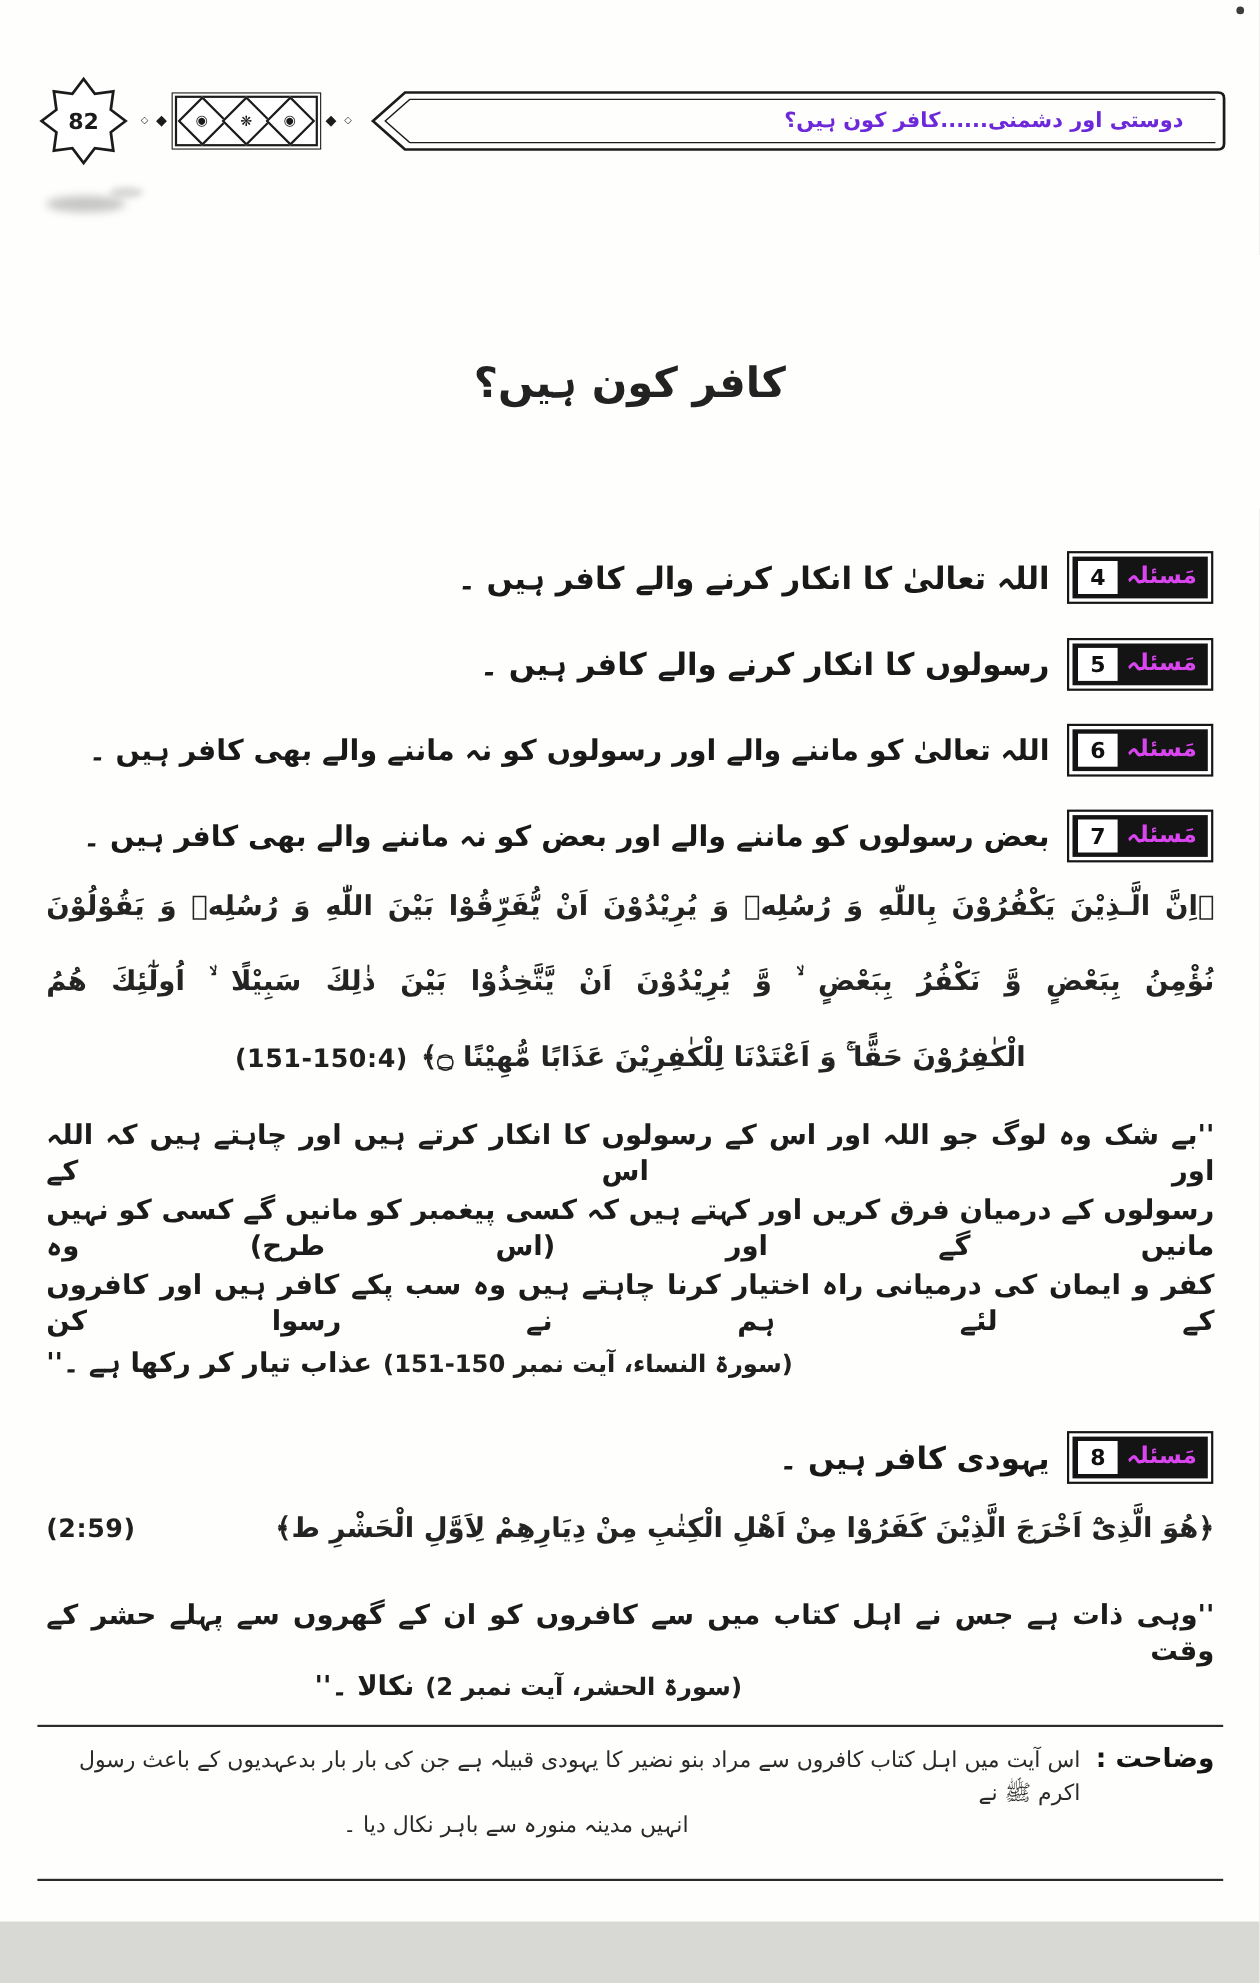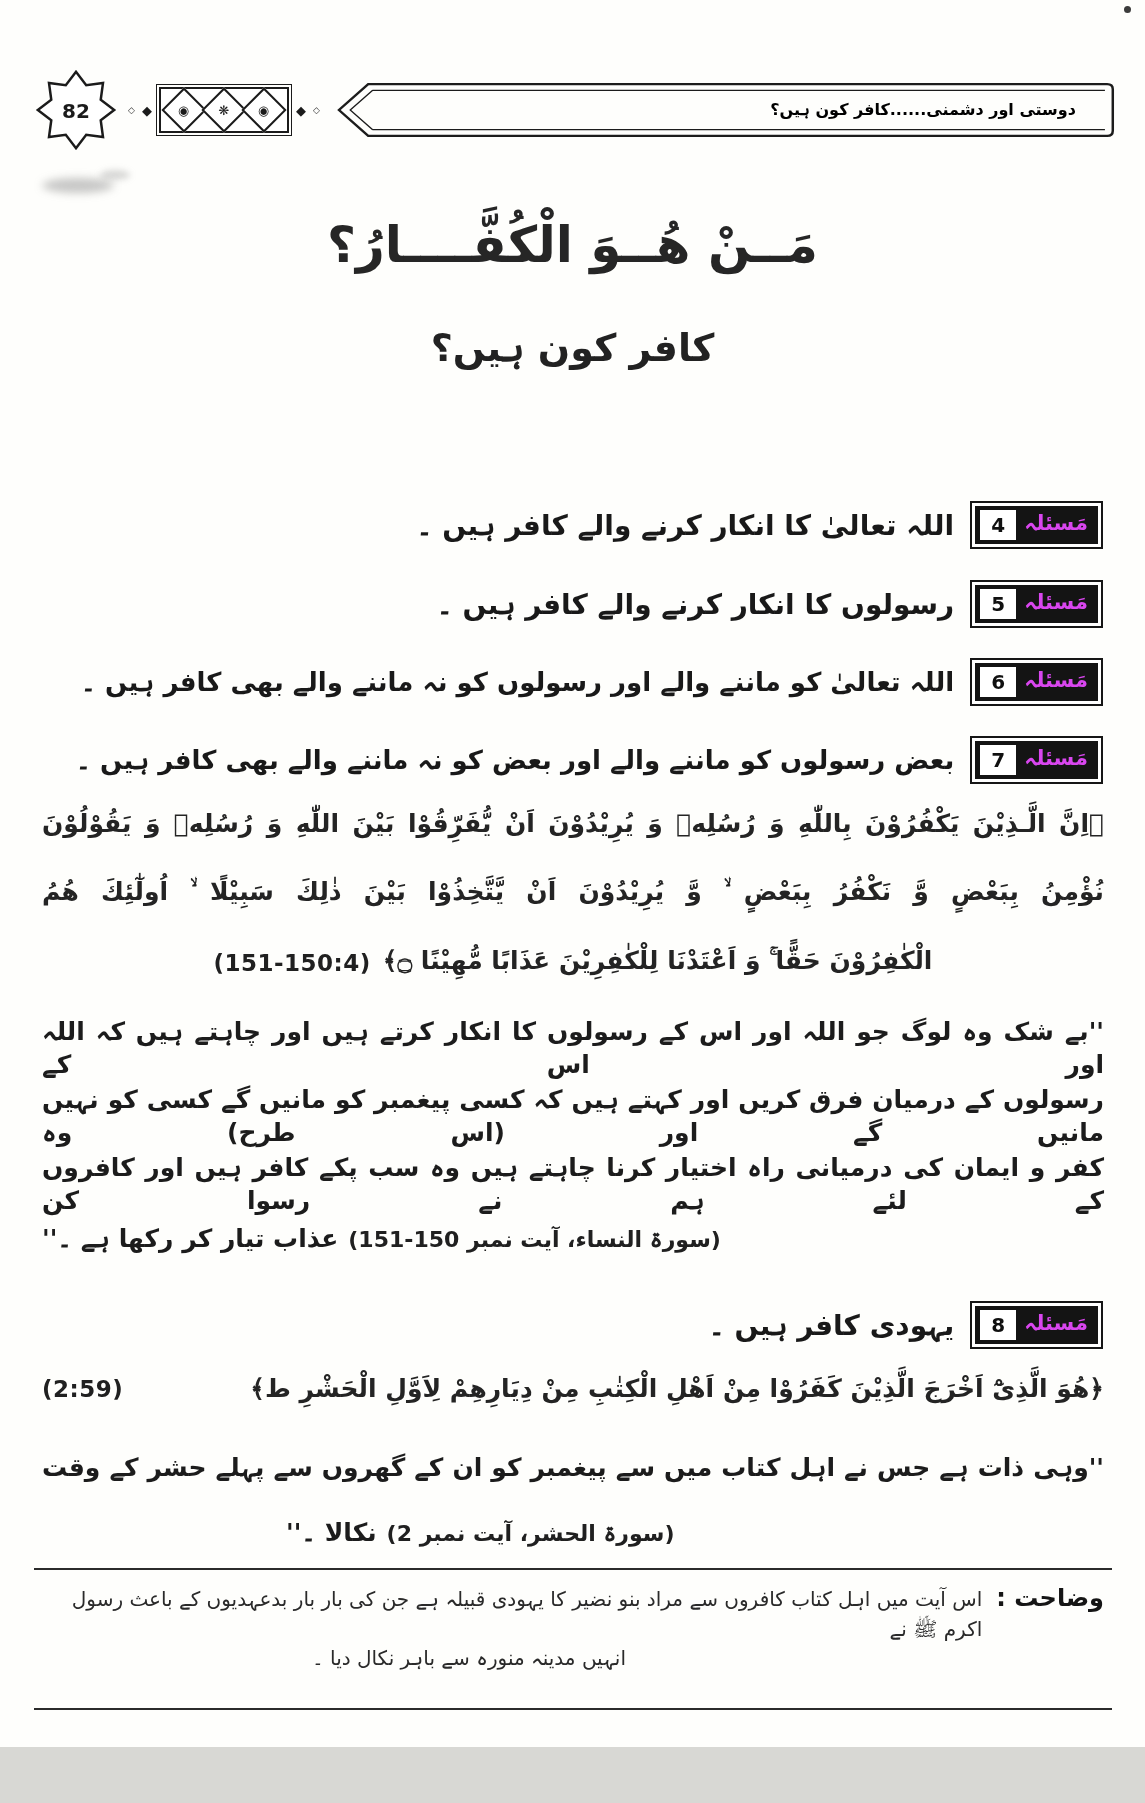--- a/index.html
+++ b/index.html
@@ -23,21 +23,21 @@
   .ornament{display:flex;align-items:center;gap:7px;flex:0 0 auto;padding:0 4px;}
   .spark{font-size:13px;color:#1b1b1b;line-height:1;}
   .spark.small{font-size:9px;color:#333;}
   .orn-frame{border:2px solid #1b1b1b;outline:1px solid #1b1b1b;outline-offset:2px;padding:5px 7px;display:flex;align-items:center;gap:8px;background:#fff;}
   .medallion{width:28px;height:28px;border:2px solid #1b1b1b;transform:rotate(45deg);display:flex;align-items:center;justify-content:center;background:#fff;}
   .medallion>span{transform:rotate(-45deg);font-size:13px;line-height:1;color:#1b1b1b;}
   .banner{position:relative;flex:1 1 auto;height:58px;}
   .banner svg{position:absolute;inset:0;width:100%;height:100%;}
   .banner-text{
     position:absolute;right:40px;top:50%;transform:translateY(-54%);
-    direction:rtl;font-size:16px;font-weight:bold;color:#000000;white-space:nowrap;
+    direction:rtl;font-size:19px;font-weight:bold;color:#6d28d9;white-space:nowrap;
   }
 
   
   .main-title{top:216px;left:0;width:100%;text-align:center;direction:rtl;
     font-size:50px;font-weight:bold;color:#262626;letter-spacing:1px;}
   .sub-title{top:326px;left:0;width:100%;text-align:center;direction:rtl;
     font-size:38px;font-weight:bold;color:#222;}
 
   
   .masla-row{right:42px;display:flex;direction:rtl;align-items:center;gap:16px;height:60px;}
@@ -112,21 +112,20 @@
 
     <div class="banner">
       <svg viewBox="0 0 700 56" preserveAspectRatio="none">
         <path d="M34,3 L692,3 Q697,3 697,8 L697,48 Q697,53 692,53 L34,53 L8,28 Z" fill="none" stroke="#1c1c1c" stroke-width="2.2"></path>
         <path d="M38,9 L690,9 M38,47 L690,47 M38,9 L18,28 L38,47" fill="none" stroke="#1c1c1c" stroke-width="1.2"></path>
       </svg>
       <div class="banner-text">دوستی اور دشمنی......کافر کون ہیں؟</div>
     </div>
   </div>
 
-  <div class="abs main-title">مَــنْ هُــوَ الْكُفَّــــارُ؟</div>
   <div class="abs sub-title">کافر کون ہیں؟</div>
 
   <div class="abs masla-row" style="top:495px;">
     <span class="badge">
       <span class="badge-core">
         <span class="badge-label">مَسئلہ</span>
         <span class="badge-num">4</span>
       </span>
     </span>
     <span class="masla-text">اللہ تعالیٰ کا انکار کرنے والے کافر ہیں ۔</span>
@@ -185,21 +184,21 @@
       </span>
     </span>
     <span class="masla-text">یہودی کافر ہیں ۔</span>
   </div>
 
   <div class="abs betweenline" style="top:1374px;">
     <span class="ref num">(2:59)</span>
     <span class="arabic rtl" style="font-weight:bold;">﴿هُوَ الَّذِىْٓ اَخْرَجَ الَّذِيْنَ كَفَرُوْا مِنْ اَهْلِ الْكِتٰبِ مِنْ دِيَارِهِمْ لِاَوَّلِ الْحَشْرِ ط﴾</span>
   </div>
 
-  <div class="abs jline urdu" style="top:1452px;">''وہی ذات ہے جس نے اہل کتاب میں سے پیغمبر کو ان کے گھروں سے پہلے حشر کے وقت</div>
+  <div class="abs jline urdu" style="top:1452px;">''وہی ذات ہے جس نے اہل کتاب میں سے کافروں کو ان کے گھروں سے پہلے حشر کے وقت</div>
   <div class="abs splitline" style="top:1518px;padding-left:208px;box-sizing:border-box;">
     <span class="urdu rtl" style="font-weight:bold;margin-left:36px;">نکالا ۔''</span>
     <span class="ref rtl">(سورۃ الحشر، آیت نمبر 2)</span>
   </div>
 
   <div class="abs rule" style="top:1568px;"></div>
 
   <div class="abs expl-row" style="top:1584px;">
     <span class="expl-label">وضاحت :</span>
     <span class="expl-body">اس آیت میں اہل کتاب کافروں سے مراد بنو نضیر کا یہودی قبیلہ ہے جن کی بار بار بدعہدیوں کے باعث رسول اکرم ﷺ نے</span>

